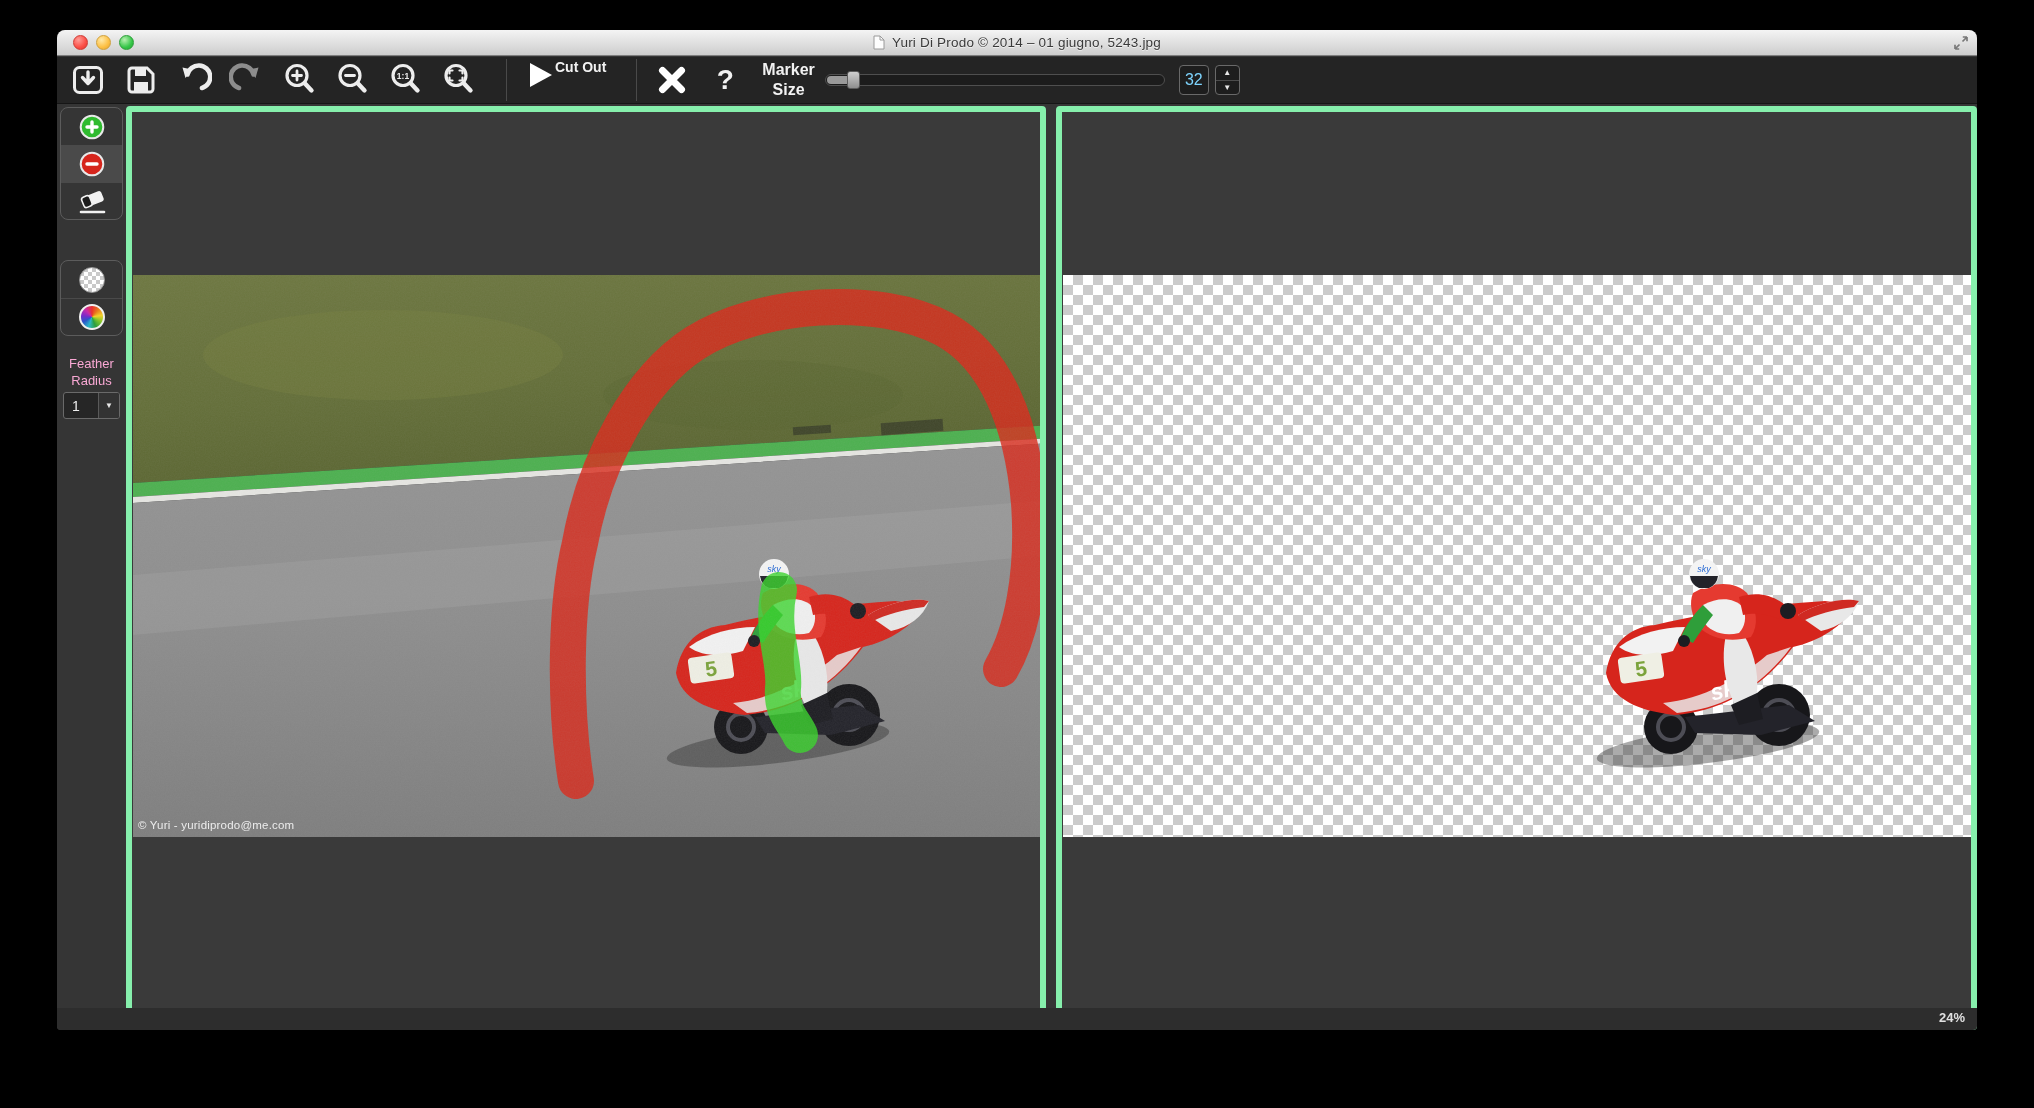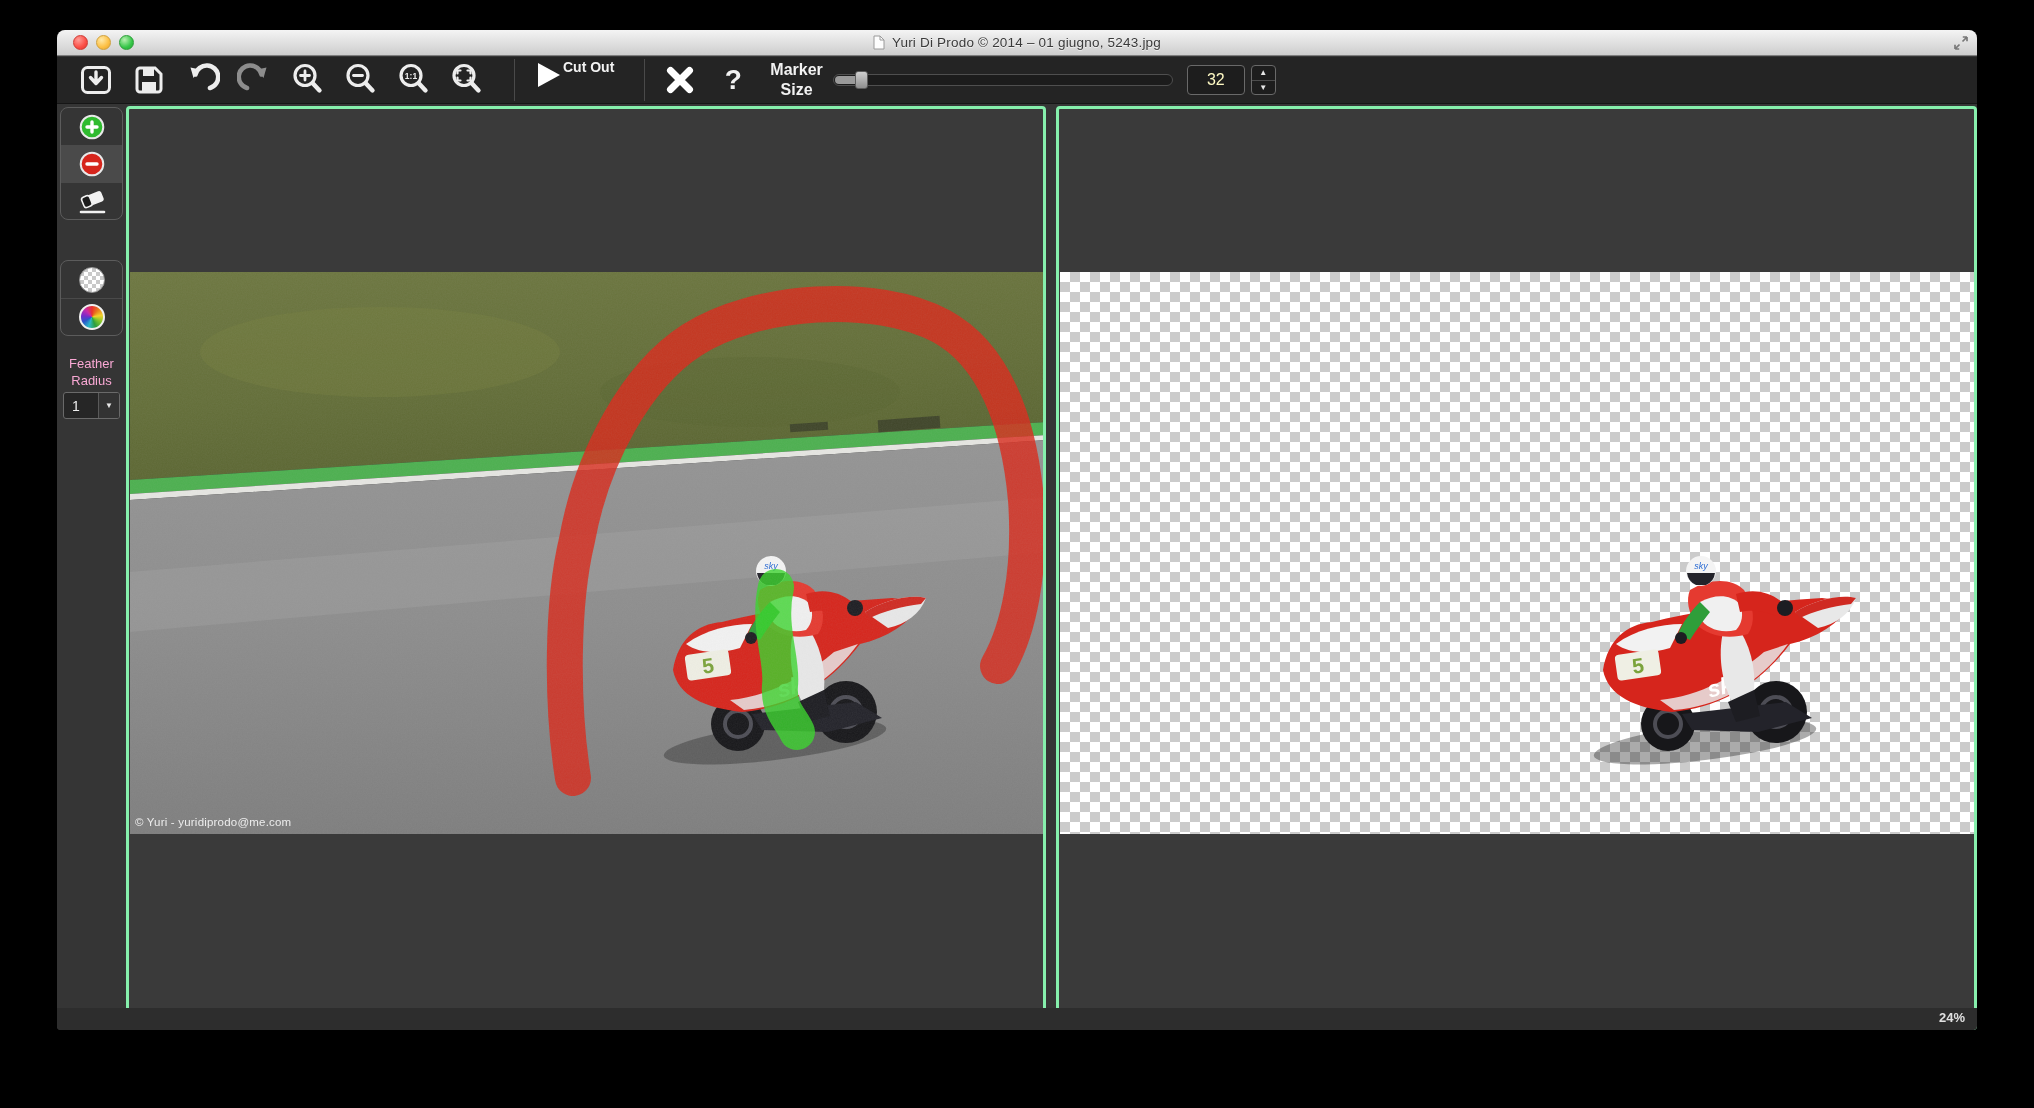--- a/index.html
+++ b/index.html
@@ -15,34 +15,34 @@
   .tl.red    { background:radial-gradient(circle at 35% 30%, #ff9d97, #fb4e46 60%, #d83a33); border:1px solid #ce3a34; }
   .tl.yellow { background:radial-gradient(circle at 35% 30%, #ffe9a8, #fdbf42 60%, #df9f35); border:1px solid #cfa03b; }
   .tl.green  { background:radial-gradient(circle at 35% 30%, #b8f0b0, #35c648 60%, #28a534); border:1px solid #2d9e38; }
   .title-center { width:100%; display:flex; align-items:center; justify-content:center; gap:7px; }
   .title-text { font-size:13.5px; color:#3a3a3a; font-weight:500; letter-spacing:.2px;
     text-shadow:0 1px 0 rgba(255,255,255,.6); }
   .fullscreen-btn { position:absolute; right:8px; top:5px; width:16px; height:16px; }
 
   
   .toolbar { position:absolute; left:0; top:27px; width:100%; height:47px; background:#242424;
-    border-bottom:1px solid #161616; display:flex; align-items:center; padding-left:16px; }
+    border-bottom:1px solid #161616; display:flex; align-items:center; padding-left:8px; }
   .tb-btn { width:46px; height:42px; display:flex; align-items:center; justify-content:center; flex:none; }
   .tb-btn + .tb-btn { margin-left:7px; }
   .tb-sep { width:1px; height:42px; background:#4a4a4a; margin:0 12px 0 24px; flex:none; }
   .cutout-btn { display:flex; align-items:flex-start; flex:none; padding:0 6px; height:42px; }
   .cutout-label { color:#f2f2f2; font-size:14px; font-weight:bold; }
   .help-glyph { color:#f2f2f2; font-size:28px; font-weight:bold; line-height:1; }
   .marker-label { color:#f2f2f2; font-size:16px; font-weight:bold; text-align:center; line-height:1.25; margin:0 10px 0 14px; flex:none; }
   .slider { position:relative; width:340px; height:12px; border:1px solid #4f4f4f; border-radius:7px; background:#1c1c1c; flex:none; }
   .slider-fill { position:absolute; left:1px; top:1px; width:26px; height:8px; border-radius:5px; background:#9a9a9a; }
   .slider-handle { position:absolute; left:21px; top:-4px; width:13px; height:18px; border-radius:3px;
     background:linear-gradient(#cfcfcf,#8f8f8f); border:1px solid #5c5c5c; }
-  .value-box { width:58px; height:30px; margin-left:14px; background:#1d1d1d; border:1px solid #696969; border-radius:4px;
-    color:#fef9c3; font-size:16px; text-align:center; flex:none; font-family:"Liberation Sans",sans-serif; }
+  .value-box { width:30px; height:30px; margin-left:14px; background:#1d1d1d; border:1px solid #696969; border-radius:4px;
+    color:#7dd3fc; font-size:16px; text-align:center; flex:none; font-family:"Liberation Sans",sans-serif; }
   .stepper { width:25px; height:30px; margin-left:6px; background:#1d1d1d; border:1px solid #696969; border-radius:4px;
     display:flex; flex-direction:column; flex:none; }
   .step-up,.step-down { flex:1; display:flex; align-items:center; justify-content:center; color:#e8e8e8; font-size:8px; }
   .step-up { border-bottom:1px solid #4c4c4c; }
 
   
   .sidebar { position:absolute; left:0; top:74px; width:69px; height:926px; background:#353535; }
   .tool-group { position:absolute; left:3px; width:63px; border:1px solid #5c5c5c; border-radius:8px; overflow:hidden; }
   .tool-btn { width:100%; height:37px; display:flex; align-items:center; justify-content:center; }
   .tool-btn + .tool-btn { border-top:1px solid #4a4a4a; }
@@ -54,21 +54,21 @@
     background:conic-gradient(#e8312e,#e87a1e,#f2d12b,#7dc52c,#2c9e3e,#2ab8c9,#2a55c9,#7a2ac9,#c92aa8,#e8312e); }
   .feather-label { position:absolute; left:0; top:252px; width:69px; text-align:center; color:#f9a8d4;
     font-size:13px; font-weight:normal; line-height:1.3; }
   .feather-combo { position:absolute; left:6px; top:288px; width:57px; height:27px; border:1px solid #6a6a6a;
     border-radius:3px; display:flex; background:#262626; }
   .combo-value { flex:1; color:#efefef; font-size:14px; display:flex; align-items:center; padding-left:8px; }
   .combo-arrow { width:21px; border-left:1px solid #5a5a5a; background:#333; display:flex; align-items:center; justify-content:center;
     color:#e8e8e8; font-size:8px; border-radius:0 2px 2px 0; }
 
   
-  .pane { position:absolute; top:76px; height:932px; background:#3a3a3a; border:3px solid #86efac; border-radius:4px; overflow:hidden; }
+  .pane { position:absolute; top:76px; height:932px; background:#3a3a3a; border:6px solid #86efac; border-radius:4px; overflow:hidden; }
   .pane-left  { left:69px;  width:920px; }
   .pane-right { left:999px; width:921px; }
   .photo-area { position:absolute; left:1px; top:163px; width:917px; height:562px; }
   .checkerboard { background:repeating-conic-gradient(#cbcbcb 0% 25%, #ffffff 0% 50%); background-size:20px 20px; }
   .photo-area svg.scene { position:absolute; left:0; top:0; width:100%; height:100%; display:block; }
   .copyright { position:absolute; left:5px; bottom:6px; color:rgba(245,245,245,.92); font-size:11.5px; letter-spacing:.2px; }
   .hscroll { position:absolute; left:3px; right:3px; bottom:3px; height:15px; }
   .hthumb { position:absolute; left:1px; top:1px; height:13px; width:92%; background:#a0a0a0; border-radius:7px; }
 
   

